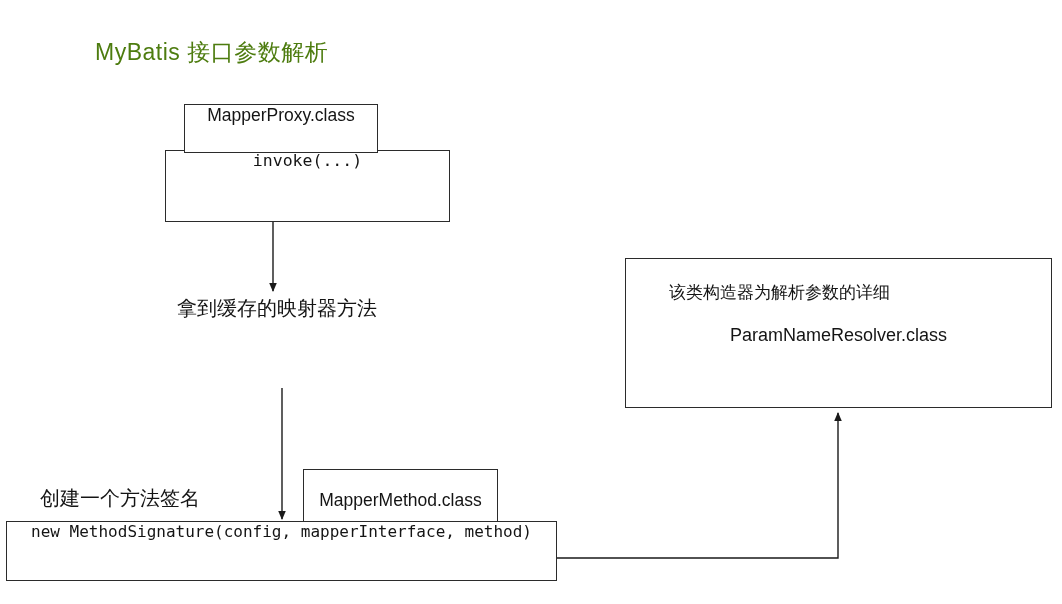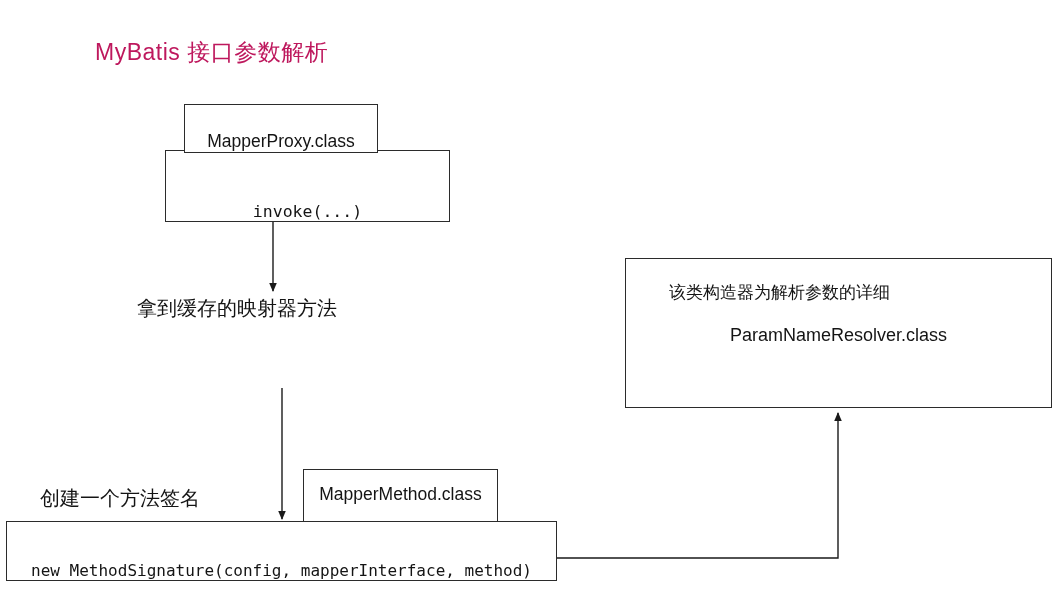--- a/index.html
+++ b/index.html
@@ -21,61 +21,61 @@
     height: 604px;
     background: var(--background);
     overflow: hidden;
   }
   .diagram-title {
     position: absolute;
     left: 95px;
     top: 37px;
     font-size: 23px;
     letter-spacing: 0.5px;
-    color: #be185d;
+    color: #4d7c0f;
     white-space: nowrap;
   }
   .node {
     position: absolute;
     background: var(--background);
     border: 1.6px solid var(--border);
     display: flex;
-    align-items: flex-end;
+    align-items: flex-start;
     justify-content: center;
     text-align: center;
     white-space: nowrap;
   }
   .sans-label { font-family: "Liberation Sans", "DejaVu Sans", sans-serif; font-size: 17.5px; }
   .mono-label { font-family: "DejaVu Sans Mono", "Liberation Mono", monospace; font-size: 16.5px; }
 
   .node-mapper-proxy   { left: 184px; top: 104px; width: 194px; height: 49px; z-index: 3; }
   .node-invoke         { left: 132px; top: 150px; width: 285px; height: 72px; z-index: 2; margin-left: 33px; }
   .node-cached         { left: 138px; top: 314px; width: 287px; height: 74px; z-index: 2; }
   .node-mapper-method  { left: 303px; top: 469px; width: 195px; height: 56px; z-index: 2;
-                         align-items: flex-start; padding-top: 14px; }
+                         align-items: flex-start; padding-top: 20px; }
   .node-method-sig     { left: 6px;  top: 521px; width: 551px; height: 60px; z-index: 3;
                          font-size: 16px; }
   .node-param-resolver { left: 625px; top: 258px; width: 427px; height: 150px; z-index: 2;
                          display: block; text-align: left; }
   .resolver-note {
     position: absolute; left: 28px; top: 22px;
     font-size: 17px; white-space: nowrap; margin-left: 15px;
   }
   .resolver-class {
     position: absolute; left: 0; top: 66px; width: 100%;
     text-align: center; font-size: 18px; white-space: nowrap;
   }
   .float-label {
     position: absolute;
     z-index: 4;
     font-size: 20px;
     color: var(--text);
     white-space: nowrap;
   }
-  .label-cached { left: 137px; top: 295px; width: 280px; }
+  .label-cached { left: 137px; top: 295px; width: 280px; text-align: center; }
   .label-create { left: 40px;  top: 485px; }
   .watermark {
     position: absolute;
     right: 5px;
     top: 574px;
     z-index: 1;
     font-size: 16.5px;
     color: var(--watermark);
     letter-spacing: 0.5px;
     white-space: nowrap;

